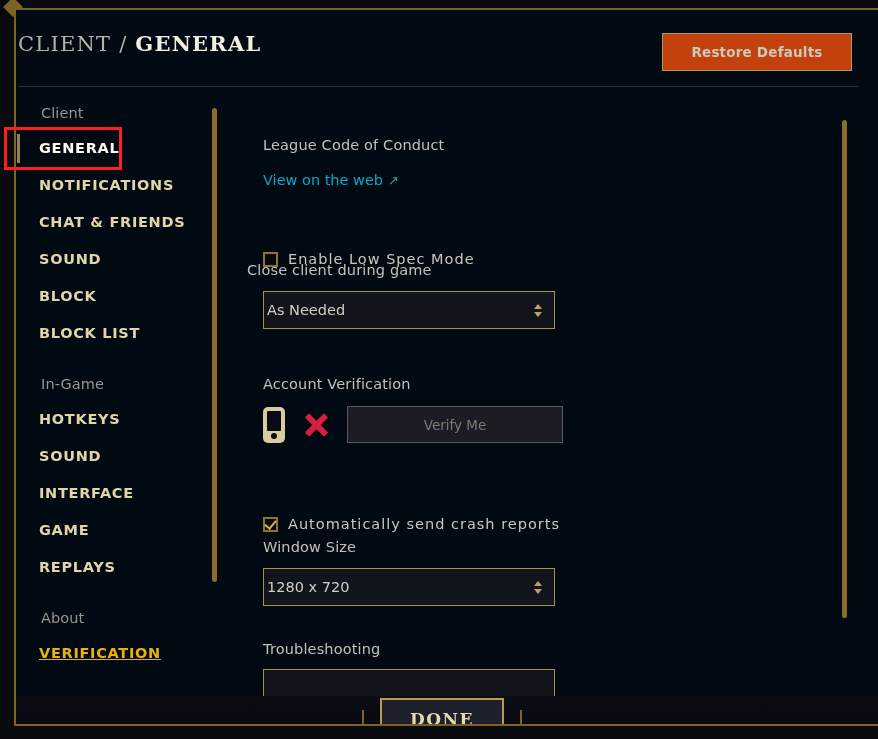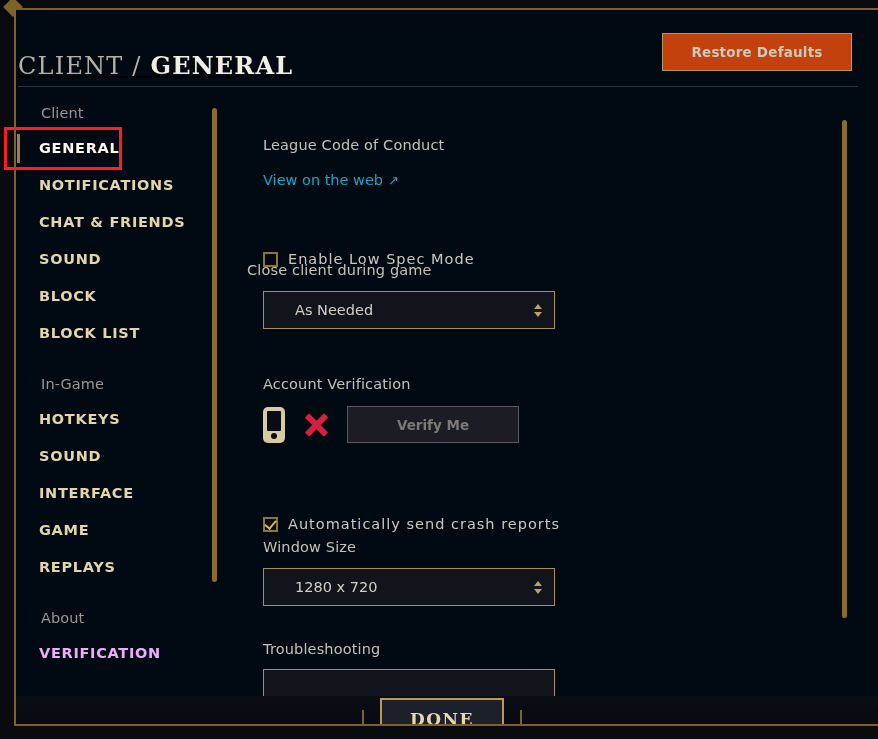--- a/index.html
+++ b/index.html
@@ -56,26 +56,25 @@
   
   .header {
     position: absolute;
     left: 0; top: 0;
     width: 862px;
     height: 86px;
   }
   .page-title {
     position: absolute;
     left: 2px;
-    top: 41px;
+    top: 21px;
     font-family: "DejaVu Serif", serif;
-    font-size: 24px;
+    font-size: 21px;
     letter-spacing: 1.2px;
     white-space: nowrap;
-    text-decoration: underline;
   }
   .title-light { color: #b6b0a6; font-weight: normal; }
   .title-sep   { color: #b6b0a6; font-weight: normal; }
   .title-bold  { color: #f2eee3; font-weight: bold; }
 
   .restore-btn {
     position: absolute;
     left: 646px;
     top: 23px;
     width: 190px;
@@ -143,21 +142,22 @@
   .nav-item.active::before {
     content: "";
     position: absolute;
     left: 1px;
     top: 4px;
     bottom: 4px;
     width: 3px;
     background: #9b8045;
   }
   .nav-item.dim {
-    color: #f0abfc;
+    color: #eab308;
+    text-decoration: underline;
   }
   .nav-spacer { height: 15px; }
 
   
   .redbox {
     position: absolute;
     border: 3px solid #ff1d1d;
     box-sizing: border-box;
     pointer-events: none;
   }
@@ -236,21 +236,21 @@
   }
 
   .select {
     width: 292px;
     height: 38px;
     background: #12141c;
     border: 1px solid #a8914f;
     box-sizing: border-box;
     display: flex;
     align-items: center;
-    padding: 0 12px 0 31px;
+    padding: 0 12px 0 3px;
     color: #d3cec3;
     font-size: 14.5px;
     cursor: pointer;
     position: relative;
   }
   .select .val { flex: 1; }
   .spinner {
     display: flex;
     flex-direction: column;
     align-items: center;
@@ -308,28 +308,28 @@
     top: 12px;
     width: 27px;
     height: 6px;
     background: #d6203d;
     border-radius: 1px;
   }
   .x-icon span:nth-child(1) { transform: rotate(45deg); }
   .x-icon span:nth-child(2) { transform: rotate(-45deg); }
 
   .btn-disabled {
-    width: 172px;
+    width: 216px;
     height: 37px;
     background: #1c1d24;
     border: 1px solid #5a5a5e;
     box-sizing: border-box;
     color: #7d7a74;
     font-size: 13.5px;
-    font-weight: bold;
+    font-weight: normal;
     display: flex;
     align-items: center;
     justify-content: center;
     cursor: default;
   }
 
   .trouble-btn {
     width: 292px;
     height: 38px;
     background: #12141c;

